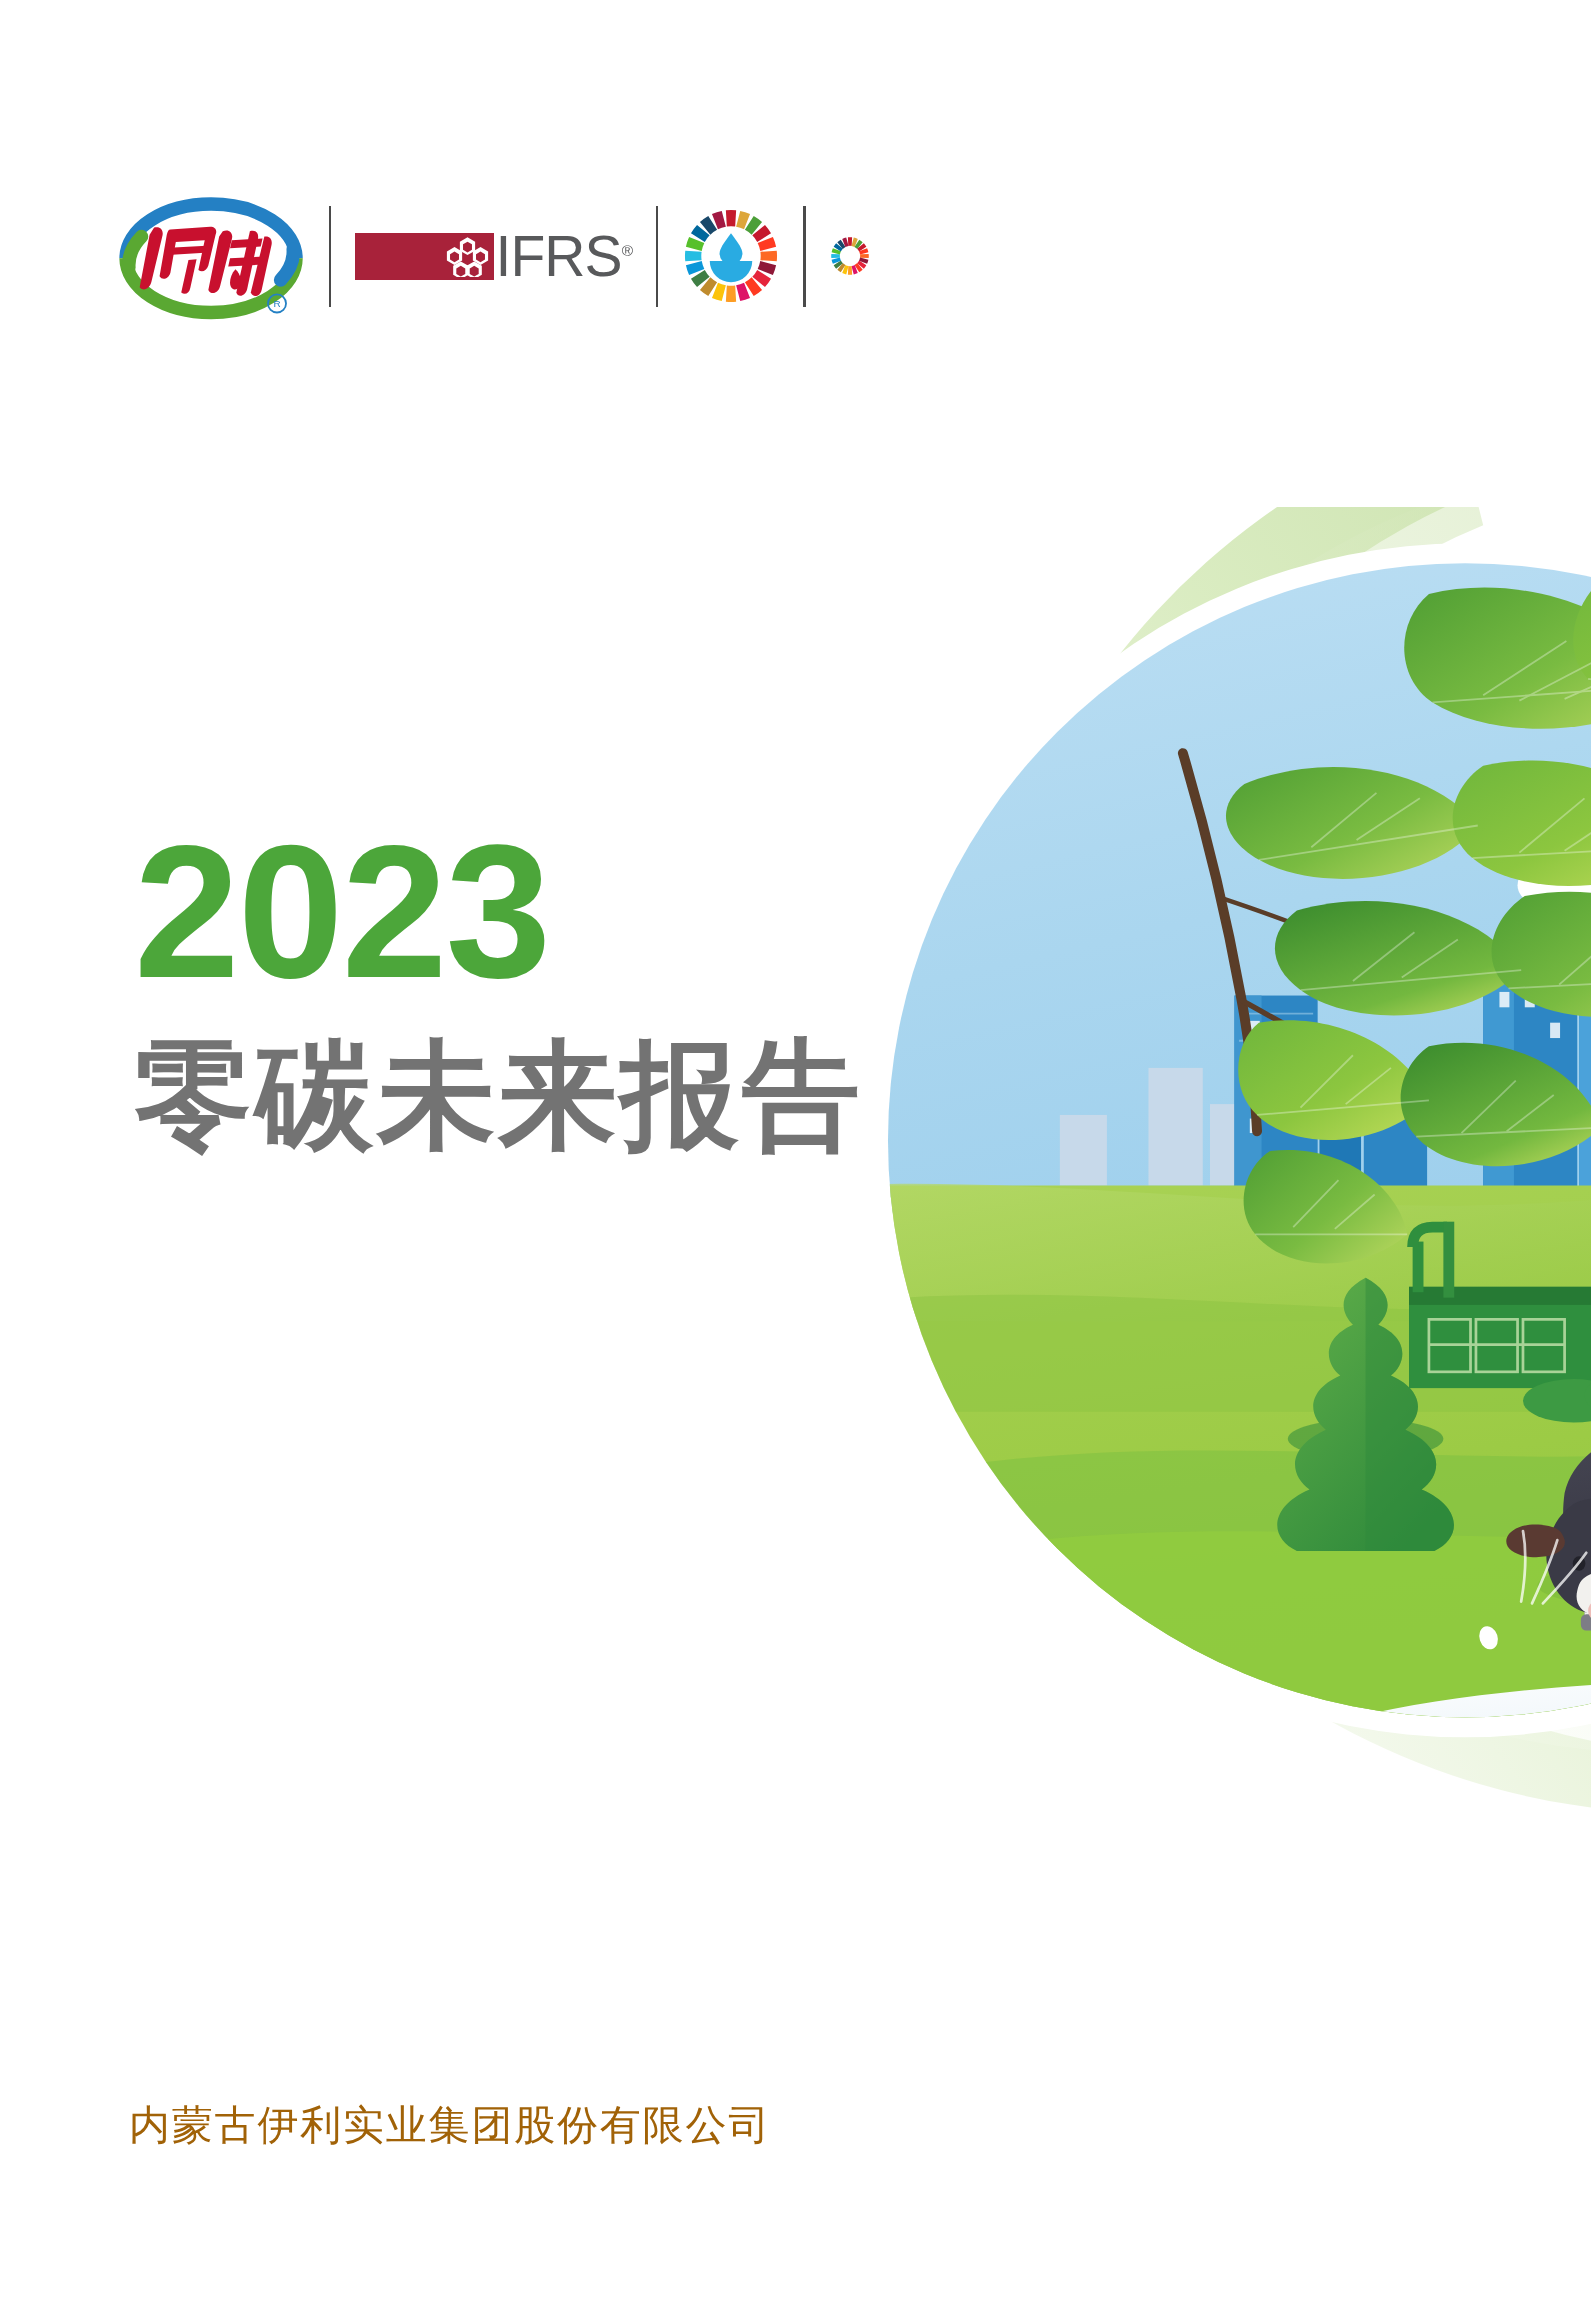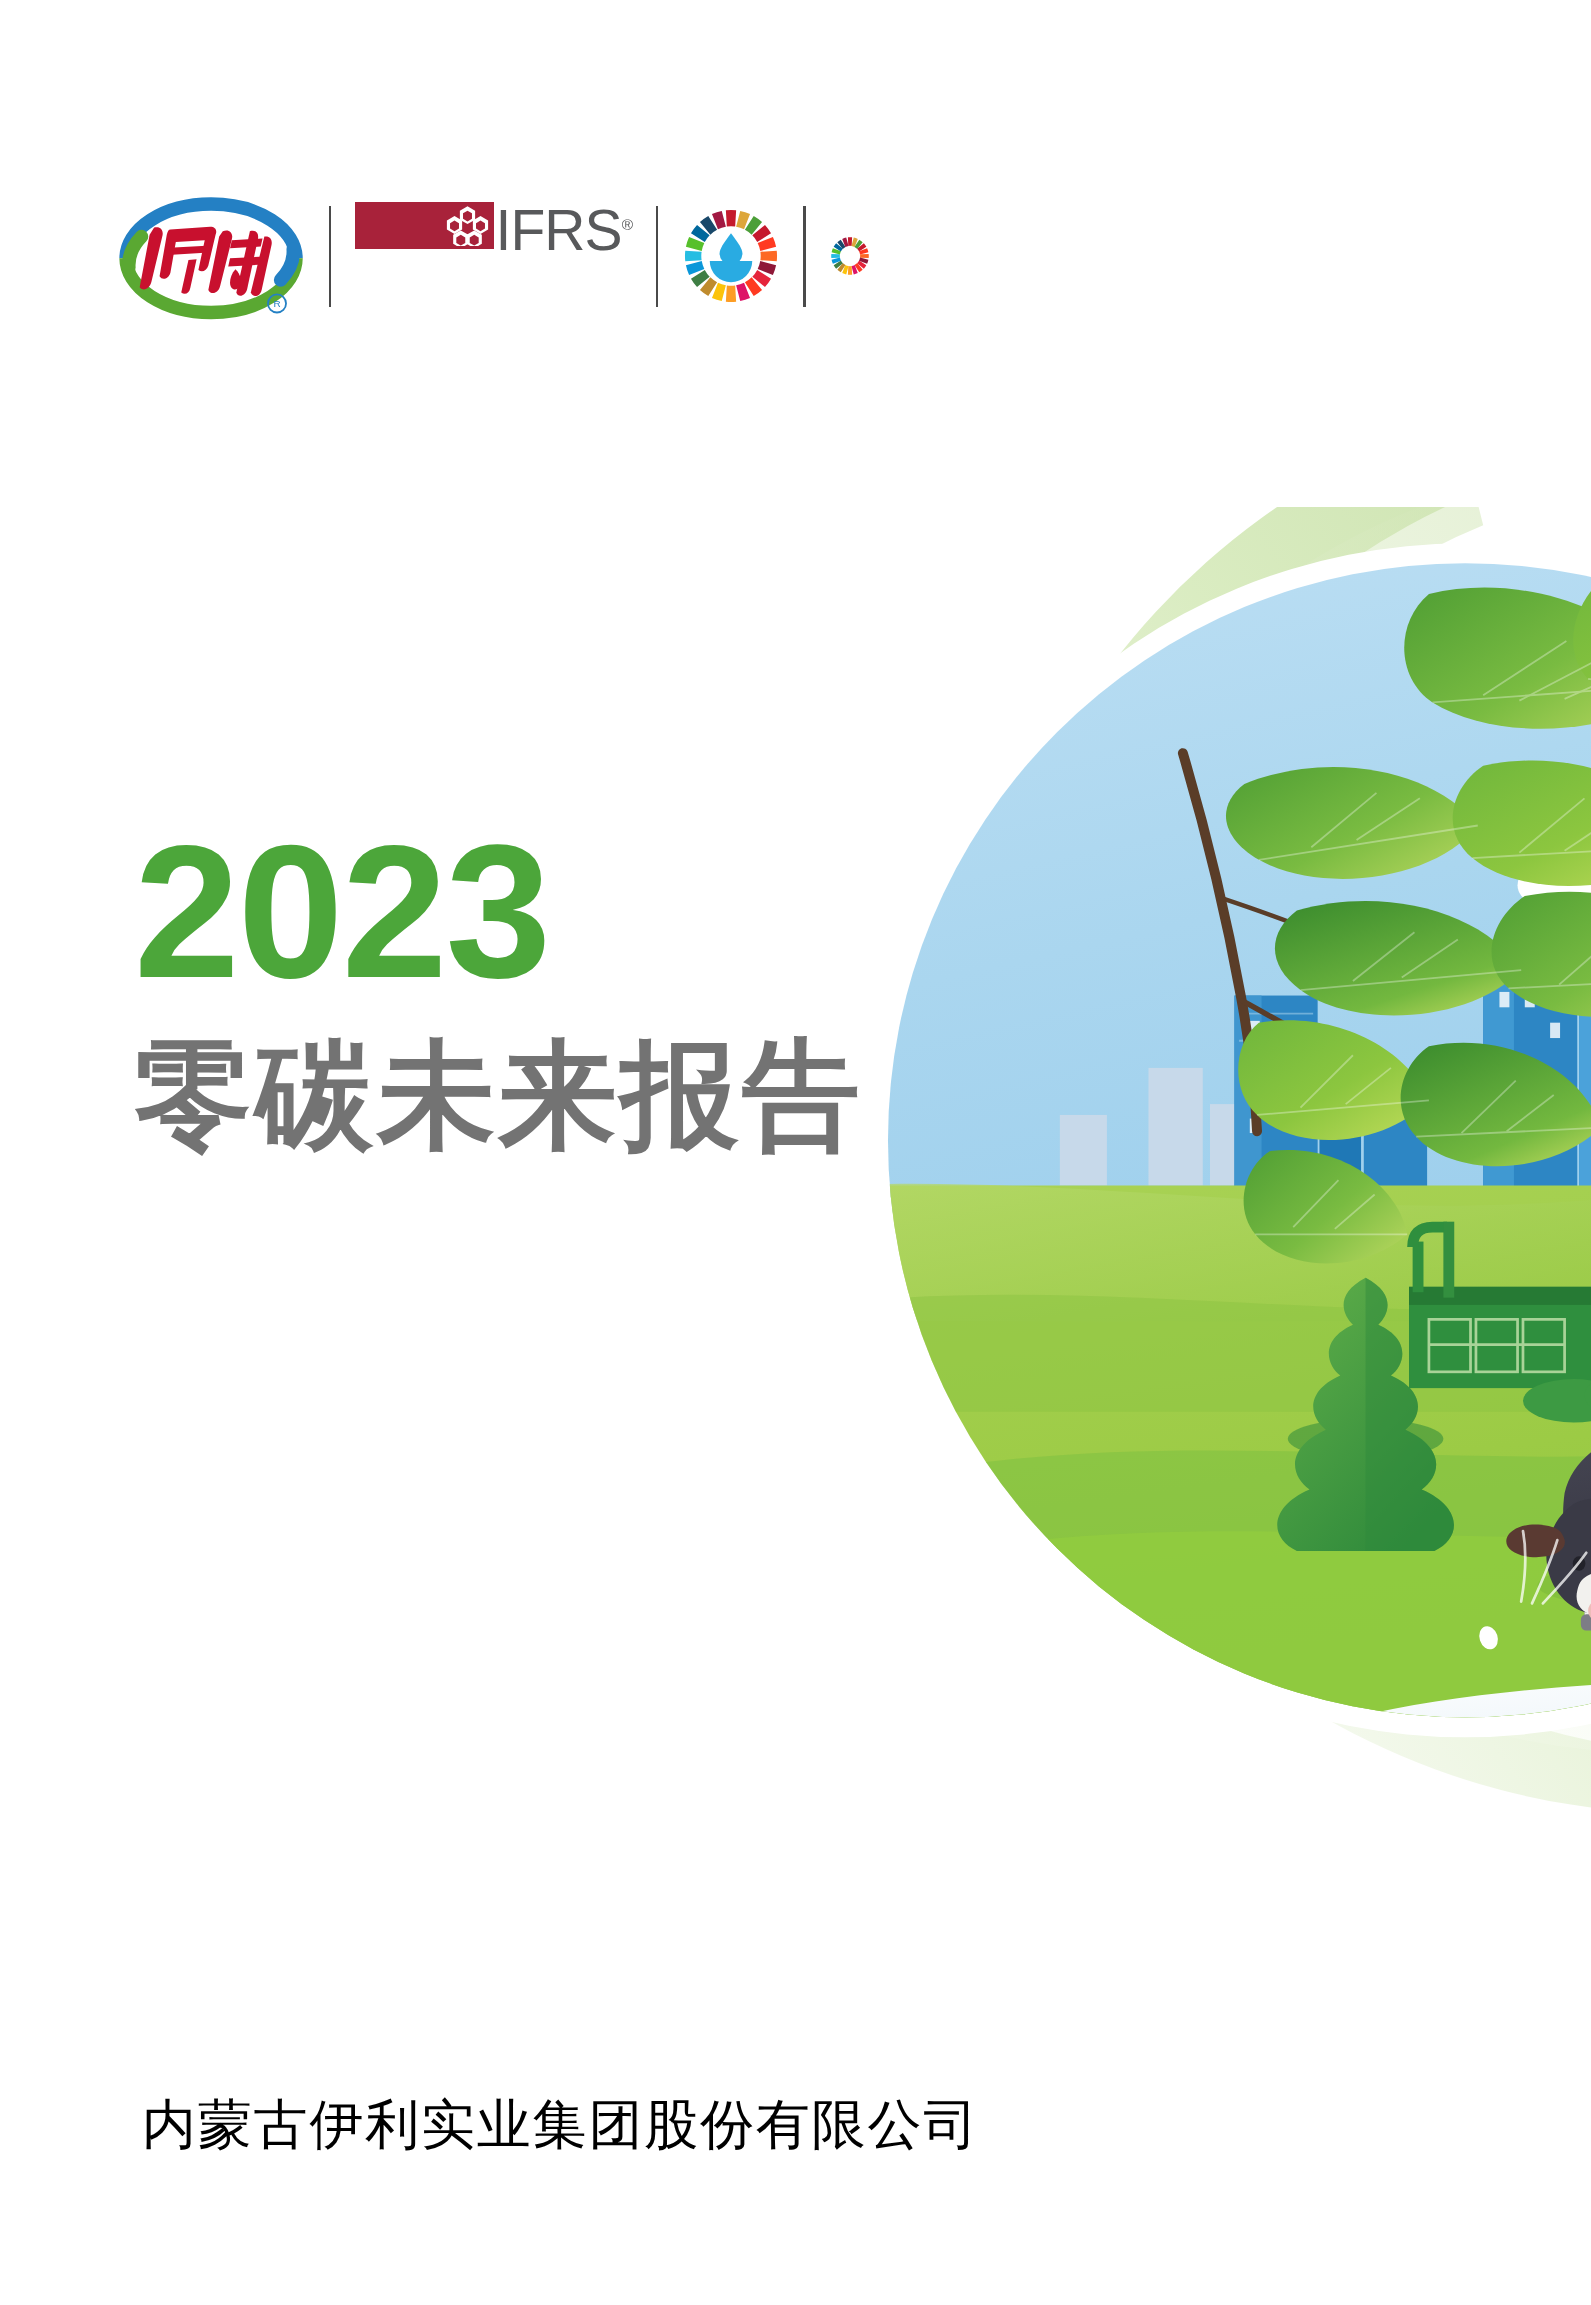--- a/index.html
+++ b/index.html
@@ -21,21 +21,21 @@
   .logo-sep{
     width:2.7px;height:101px;background:#4a4a4a;
     margin:0 23.5px;flex:none;
   }
 
   
   .yili{position:relative;width:187px;height:127px;flex:none;}
   .yili svg{display:block;}
 
   
-  .ifrs{display:flex;flex:none;height:109px;}
+  .ifrs{display:flex;align-items:center;flex:none;height:109px;}
   .ifrs-box{
     width:139px;height:47px;background:#a8223a;
     position:relative;flex:none;
   }
   .ifrs-flower{position:absolute;right:4.5px;top:2.7px;}
   .ifrs-word{
     font-size:57px;line-height:1;font-weight:400;
     color:#58595b;letter-spacing:-0.9px;
     margin-left:1.8px;
     font-family:"Liberation Sans",sans-serif;
@@ -70,23 +70,23 @@
     font-family:"Liberation Sans",sans-serif;
   }
   .main-title{
     position:absolute;left:134px;top:1027px;
     font-size:118px;line-height:136px;
     font-weight:bold;color:#737373;
     letter-spacing:3.6px;
     font-family:"DejaVu Sans",sans-serif;
   }
   .company{
-    position:absolute;left:142px;top:2099px;
-    font-size:54px;line-height:52px;
-    color:#000000;letter-spacing:1.8px;
+    position:absolute;left:129px;top:2099px;
+    font-size:41px;line-height:52px;
+    color:#a16207;letter-spacing:1.8px;
     font-family:"DejaVu Sans",sans-serif;
   }
 
   
   .art{
     position:absolute;left:850px;top:507px;
     width:995px;height:1357px;
     pointer-events:none;
   }
 </style>

